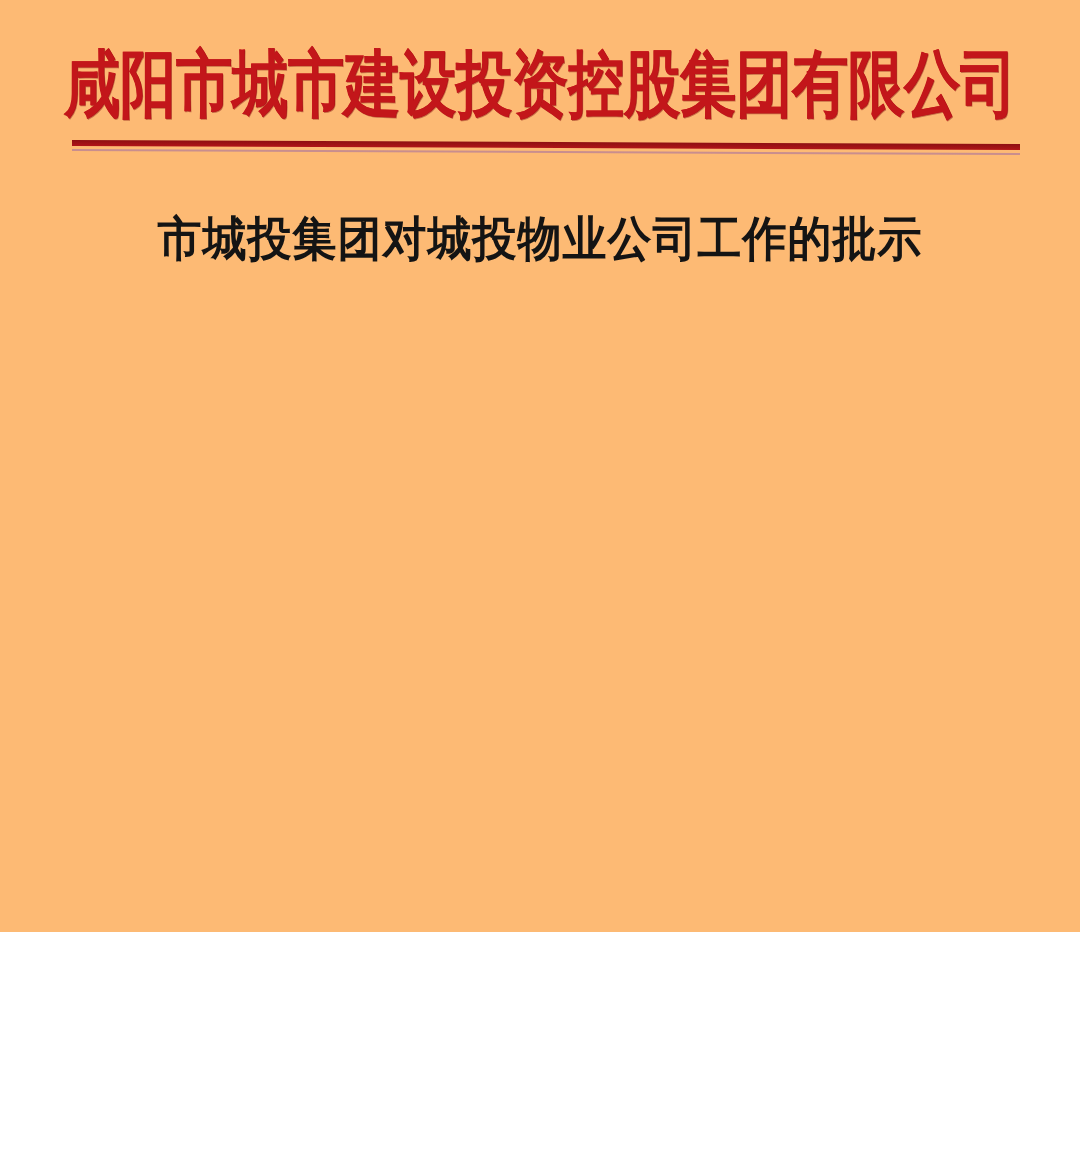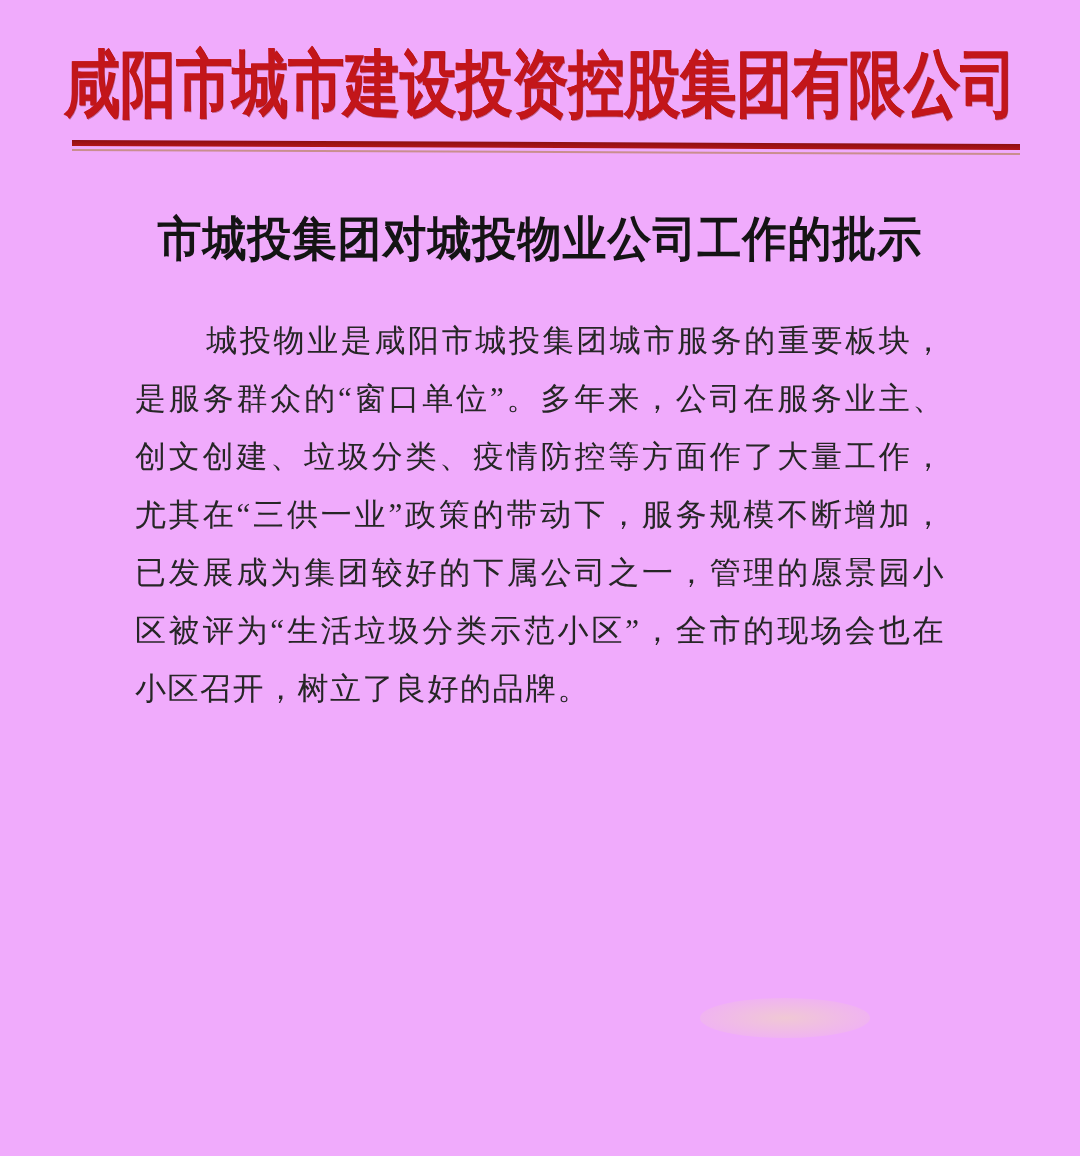--- a/index.html
+++ b/index.html
@@ -3,22 +3,22 @@
 <meta charset="utf-8">
 <style>
   html, body {
     margin: 0;
     padding: 0;
     background: #ffffff;
   }
   .page {
     position: relative;
     width: 1080px;
-    height: 1156px;
-    background: #f0abfc;
+    height: 932px;
+    background: #fdba74;
     overflow: hidden;
     font-family: "Liberation Serif", "DejaVu Serif", serif;
   }
   
   .letterhead {
     margin-top: 36px;
     text-align: center;
     white-space: nowrap;
     font-weight: bold;
     font-size: 56px;
@@ -89,18 +89,17 @@
   <div class="letterhead">咸阳市城市建设投资控股集团有限公司</div>
 
   <div class="rule-wrap">
     <div class="rule-thick"></div>
     <div class="rule-thin"></div>
   </div>
 
   <h1 class="doc-title">市城投集团对城投物业公司工作的批示</h1>
 
   <div class="doc-body">
-    <p>城投物业是咸阳市城投集团城市服务的重要板块，是服务群众的“窗口单位”。多年来，公司在服务业主、创文创建、垃圾分类、疫情防控等方面作了大量工作，尤其在“三供一业”政策的带动下，服务规模不断增加，已发展成为集团较好的下属公司之一，管理的愿景园小区被评为“生活垃圾分类示范小区”，全市的现场会也在小区召开，树立了良好的品牌。</p>
   </div>
 
   <div class="smudge"></div>
 
 </div>
 
 </body></html>

